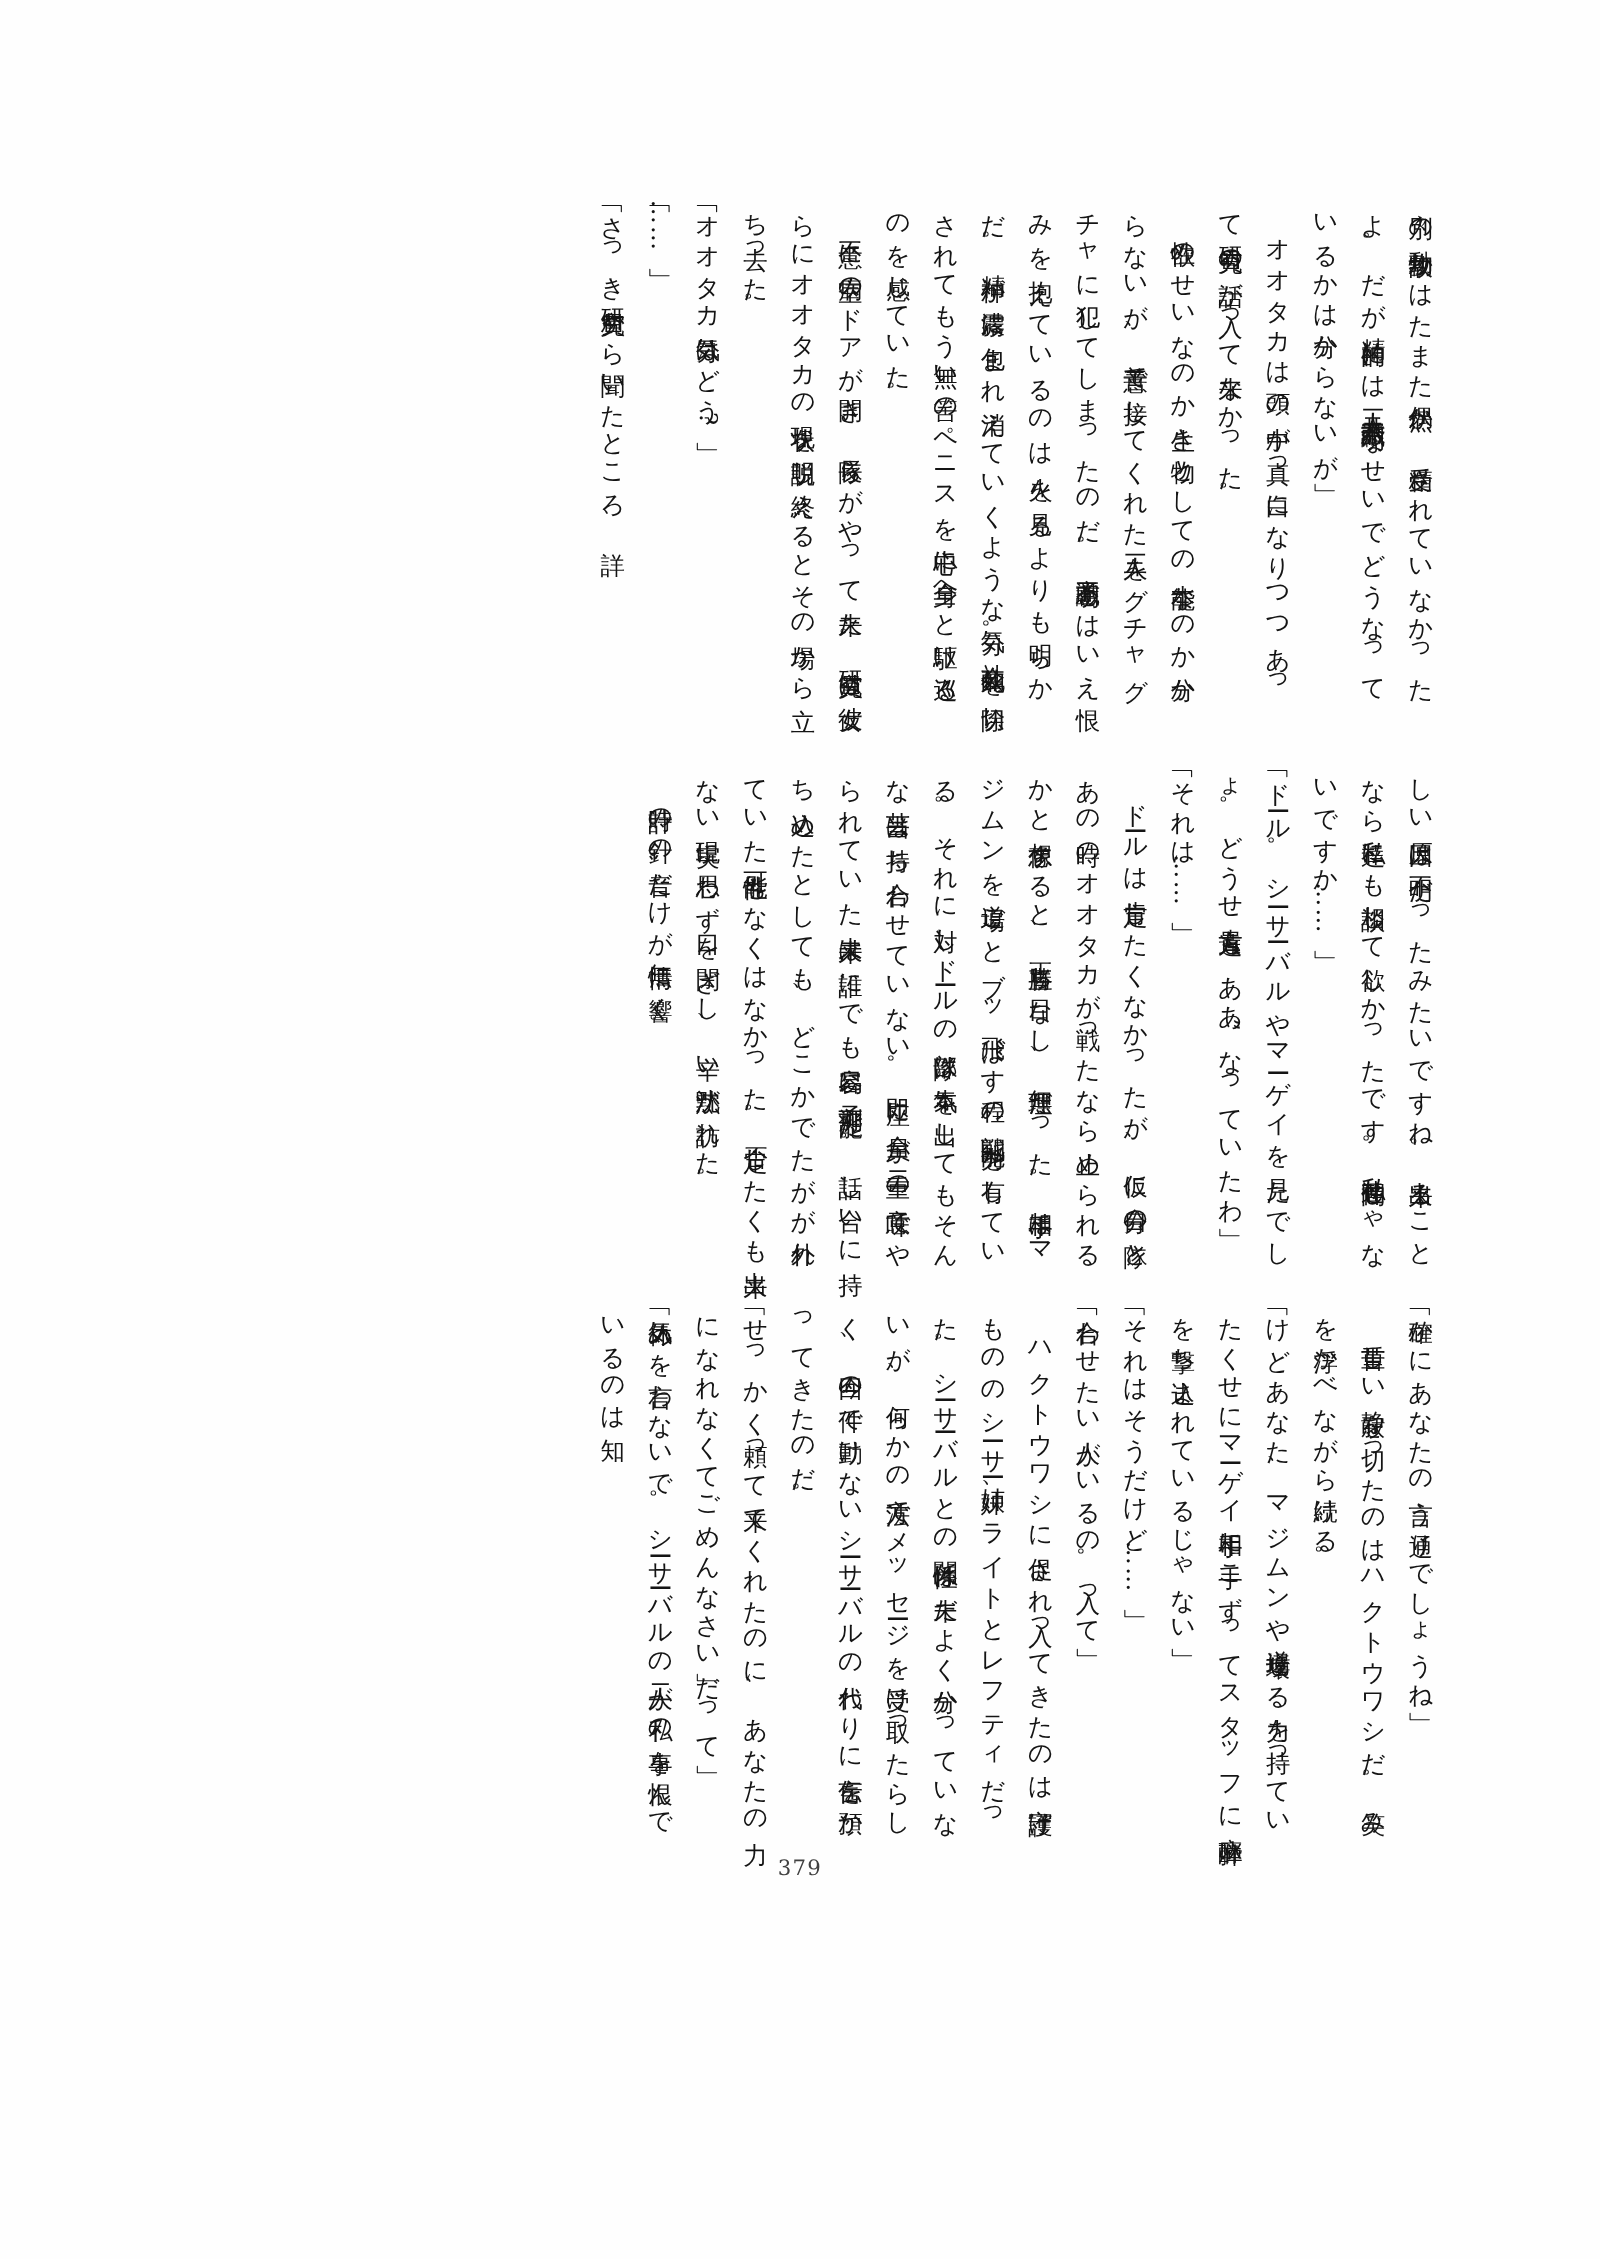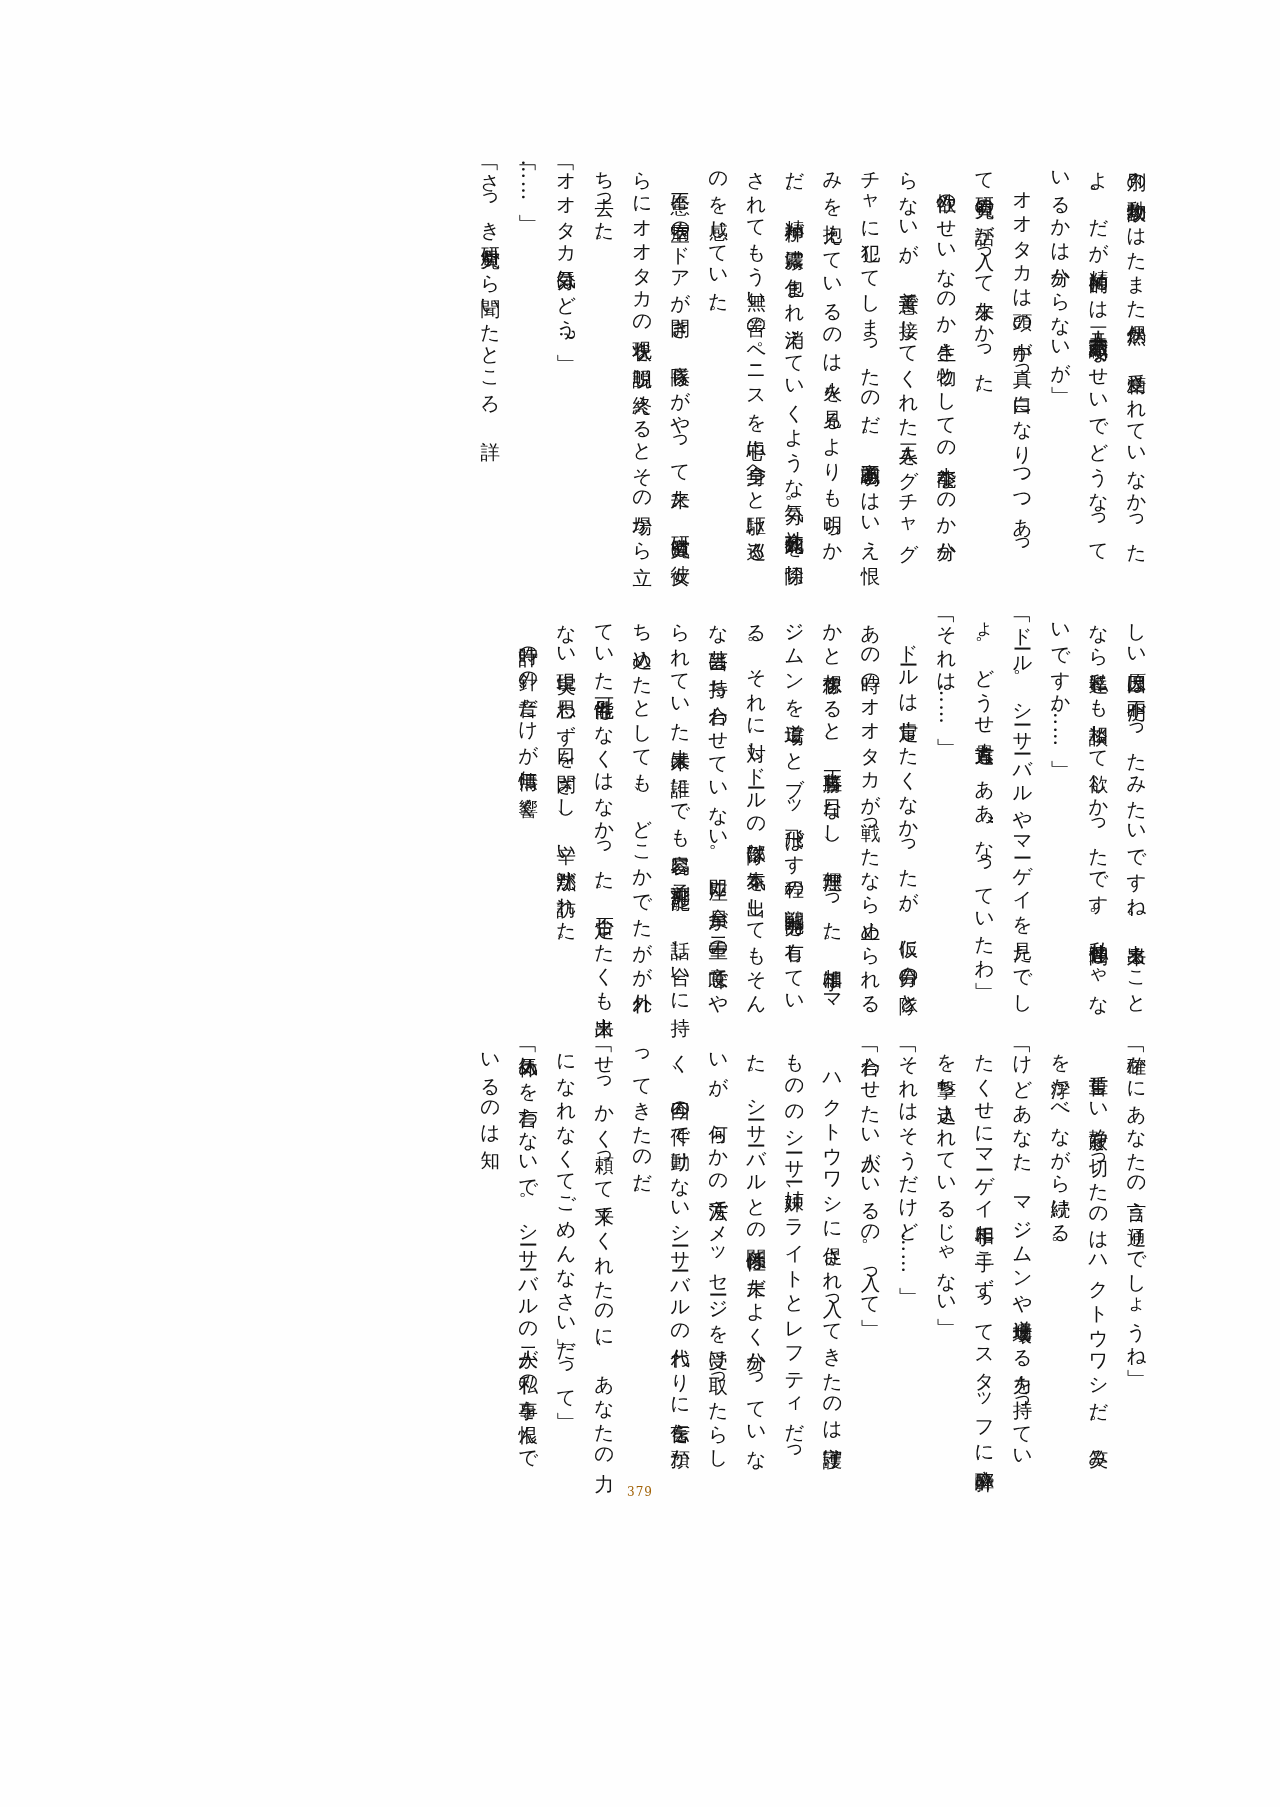--- a/index.html
+++ b/index.html
@@ -65,23 +65,23 @@
     text-indent: 0;
   }
 
   
   .page-number {
     position: absolute;
     left: 0;
     right: 0;
     top: 1485px;
     text-align: center;
-    font-size: 12px;
+    font-size: 17px;
     letter-spacing: 1px;
-    color: #a16207;
+    color: #404040;
     font-family: "DejaVu Serif", "Liberation Serif", serif;
   }
 </style>
 </head>
 <body>
 
 <div class="page">
 
   <div class="vblock" id="block-1">
     <p class="noindent">別々の動物故かはたまた偶然か、受精されていなかったよ。だが精神的には三人共意識不明なせいでどうなっているかは分からないが」</p>

